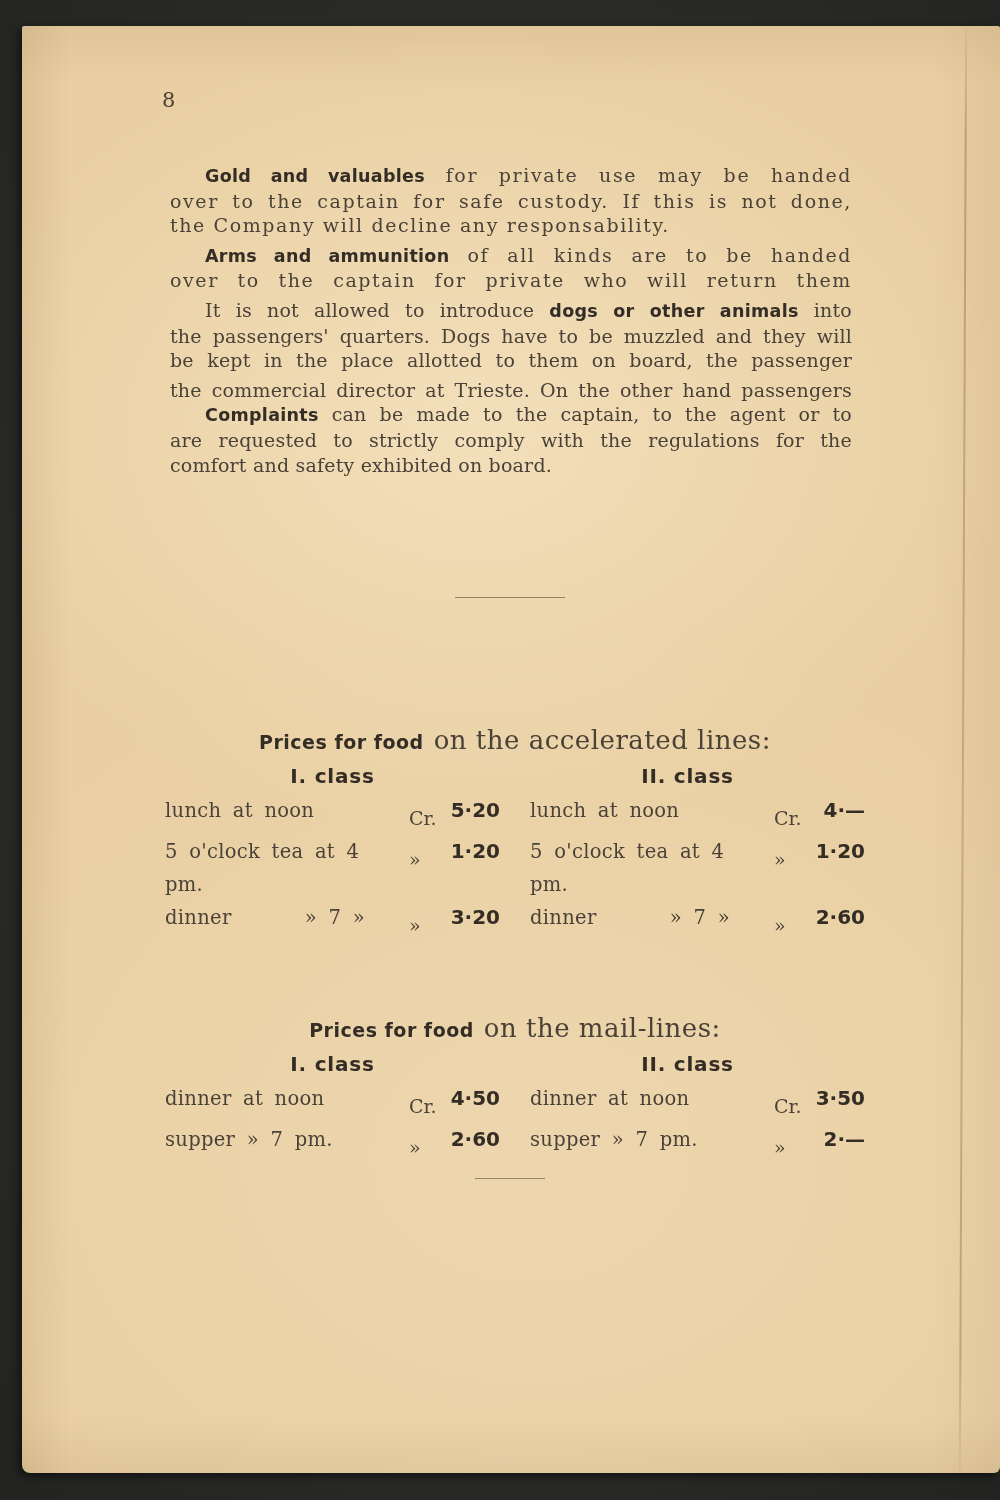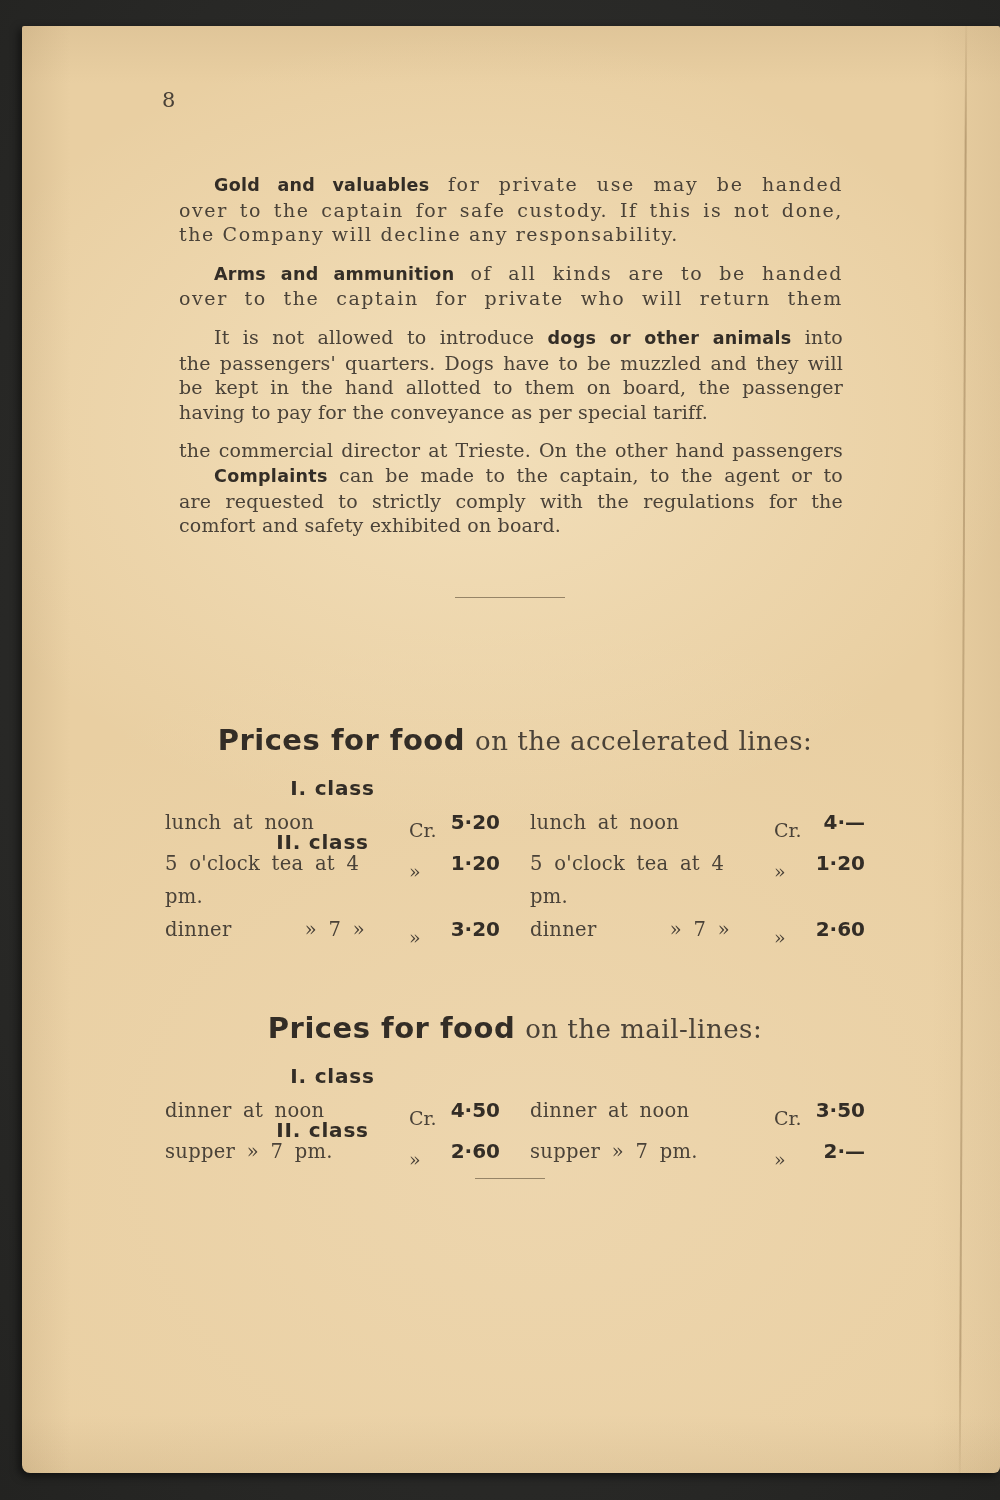--- a/index.html
+++ b/index.html
@@ -28,44 +28,44 @@
     transform: rotate(0.25deg);
   }
 
   .page-number {
     position:absolute; left:140px; top:62px;
     font-size:21px; color:#4a4238; letter-spacing:1px;
   }
 
   
   .body-text { position:absolute; left:143px; top:132px; width:692px; color:#4a4238; font-size:19px; line-height:24.6px; }
-  .para { margin:14px; letter-spacing:0.2px; }
+  .para { margin:5px; letter-spacing:0.2px; }
   .para.spaced { letter-spacing:1.6px; }
   .line { text-align:justify; text-align-last:justify; }
   .line.last { text-align-last:left; }
   .line.indent { text-indent:35px; }
   .body-text b {
     font-family:"DejaVu Sans", sans-serif; font-weight:bold; font-size:17.5px;
     color:#332d26; letter-spacing:0.3px;
   }
 
   .divider { position:absolute; height:1px; background:#86755a; opacity:0.85; }
   .divider.d1 { left:433px; top:571px; width:110px; }
   .divider.d2 { left:453px; top:1152px; width:70px; }
 
   
   .price-section { position:absolute; left:143px; width:700px; }
   .price-section.s1 { top:694px; }
   .price-section.s2 { top:982px; }
 
   .stitle { margin:0; height:40px; line-height:40px; text-align:center; font-weight:normal; white-space:nowrap; }
-  .stitle b { font-family:"DejaVu Sans", sans-serif; font-weight:bold; font-size:29px; color:#332d26; letter-spacing:0.5px; }
+  .stitle b { font-family:"DejaVu Sans", sans-serif; font-weight:bold; font-size:19px; color:#332d26; letter-spacing:0.5px; }
   .stitle span { font-size:26px; color:#4a4238; margin-left:10px; letter-spacing:0.5px; }
 
-  .headers { display:flex; gap:30px; margin-top:16px; height:26px;flex-direction:column; }
+  .headers { display:flex; gap:30px; margin-top:4px; height:26px; }
   .hdr {
     width:335px; text-align:center;
     font-family:"DejaVu Sans", sans-serif; font-weight:bold; font-size:20px;
     color:#332d26; letter-spacing:0.8px;
   }
   .hdr.c1 { position:relative; left:-10px; }
 
   .cols { display:flex; gap:30px; margin-top:4px; }
   .tcol { width:335px; }
   .trow { display:flex; align-items:flex-start; line-height:33px; }
@@ -94,22 +94,21 @@
           <div class="line"><span>over to the captain for safe custody. If this is not done,</span></div>
           <div class="line last"><span>the Company will decline any responsability.</span></div>
         </div>
         <div class="para spaced">
           <div class="line indent"><b>Arms and ammunition</b><span> of all kinds are to be handed</span></div>
           <div class="line"><span>over to the captain for private who will return them</span></div>
         </div>
         <div class="para">
           <div class="line indent"><span>It is not allowed to introduce </span><b>dogs or other animals</b><span> into</span></div>
           <div class="line"><span>the passengers' quarters. Dogs have to be muzzled and they will</span></div>
-          <div class="line"><span>be kept in the hand allotted to them on board, the passenger</span></div>
-          <div class="line last"><span>having to pay for the conveyance as per special tariff.</span></div>
+          <div class="line"><span>be kept in the place allotted to them on board, the passenger</span></div>
         </div>
         <div class="para">
           <div class="line"><span>the commercial director at Trieste. On the other hand passengers</span></div>
           <div class="line indent"><b>Complaints</b><span> can be made to the captain, to the agent or to</span></div>
           <div class="line"><span>are requested to strictly comply with the regulations for the</span></div>
           <div class="line last"><span>comfort and safety exhibited on board.</span></div>
         </div>
       </div>
 
     <div class="divider d1"></div>

